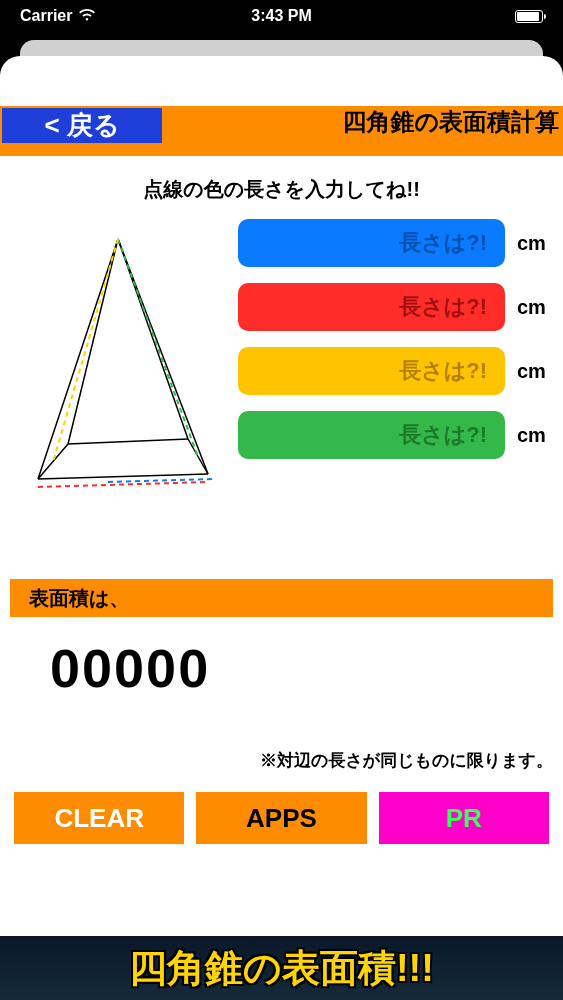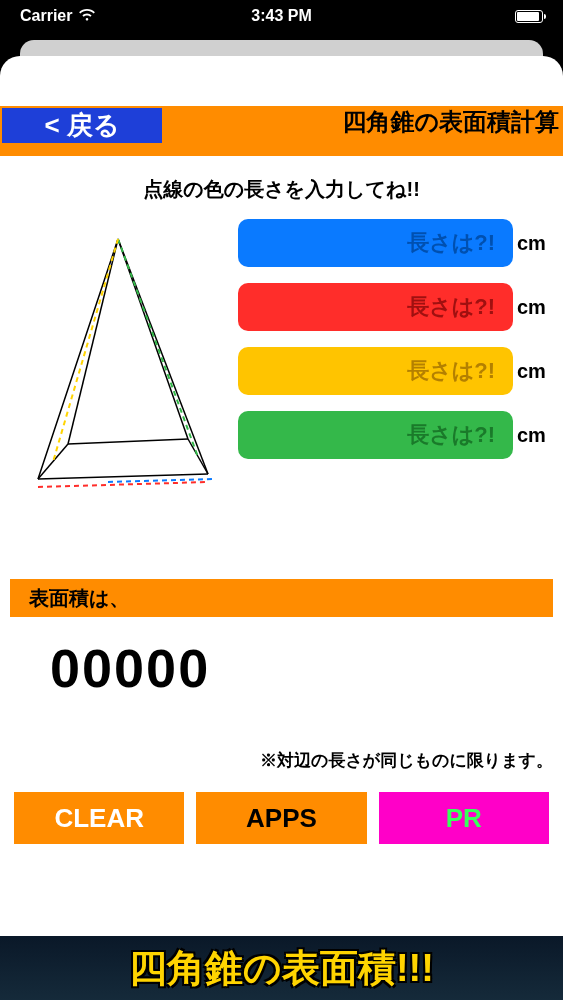--- a/index.html
+++ b/index.html
@@ -90,21 +90,21 @@
 .inputs {
   flex: 1;
   display: flex;
   flex-direction: column;
   gap: 16px;
   padding-left: 10px;
 }
 .input-row {
   display: flex;
   align-items: center;
-  gap: 4px;
+  gap: 12px;
 }
 .field {
   flex: 1;
   height: 48px;
   border-radius: 10px;
   display: flex;
   align-items: center;
   justify-content: flex-end;
   padding-right: 18px;
   font-size: 22px;

